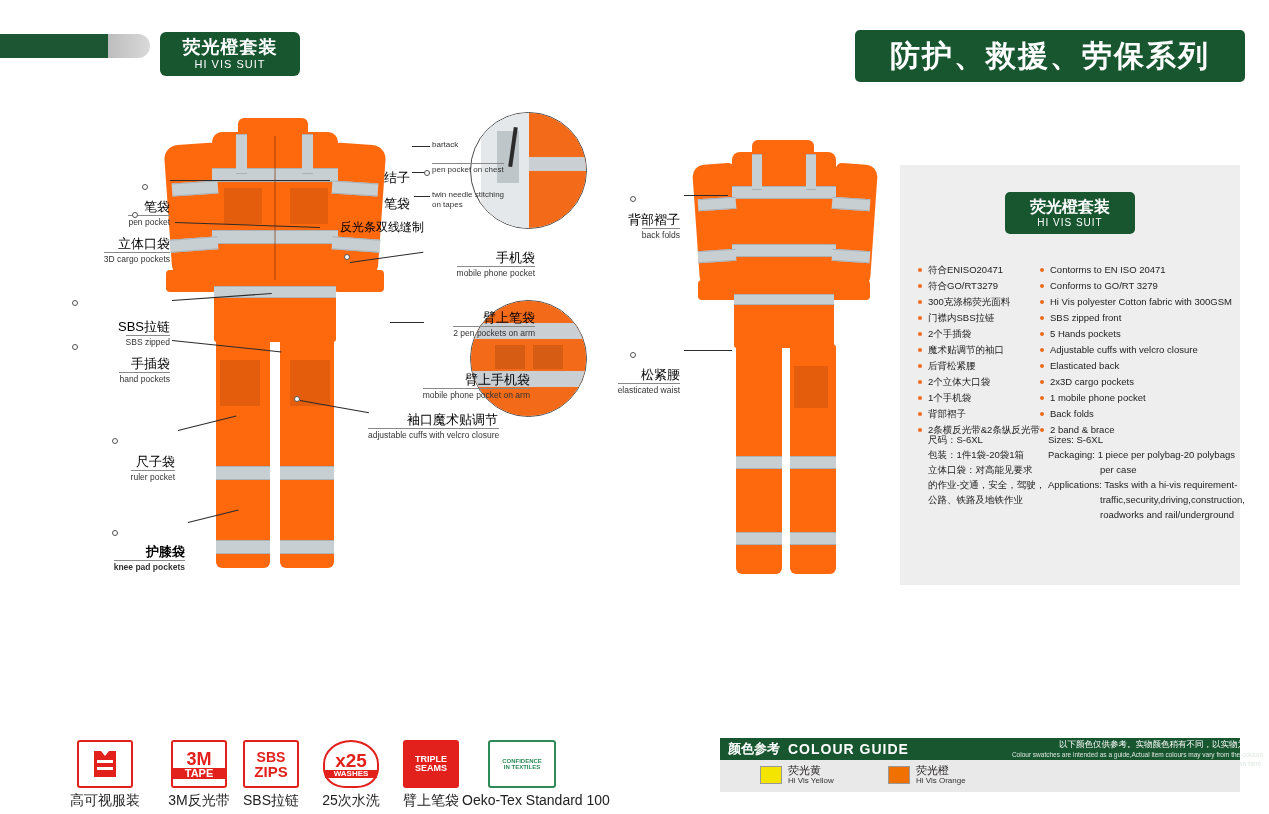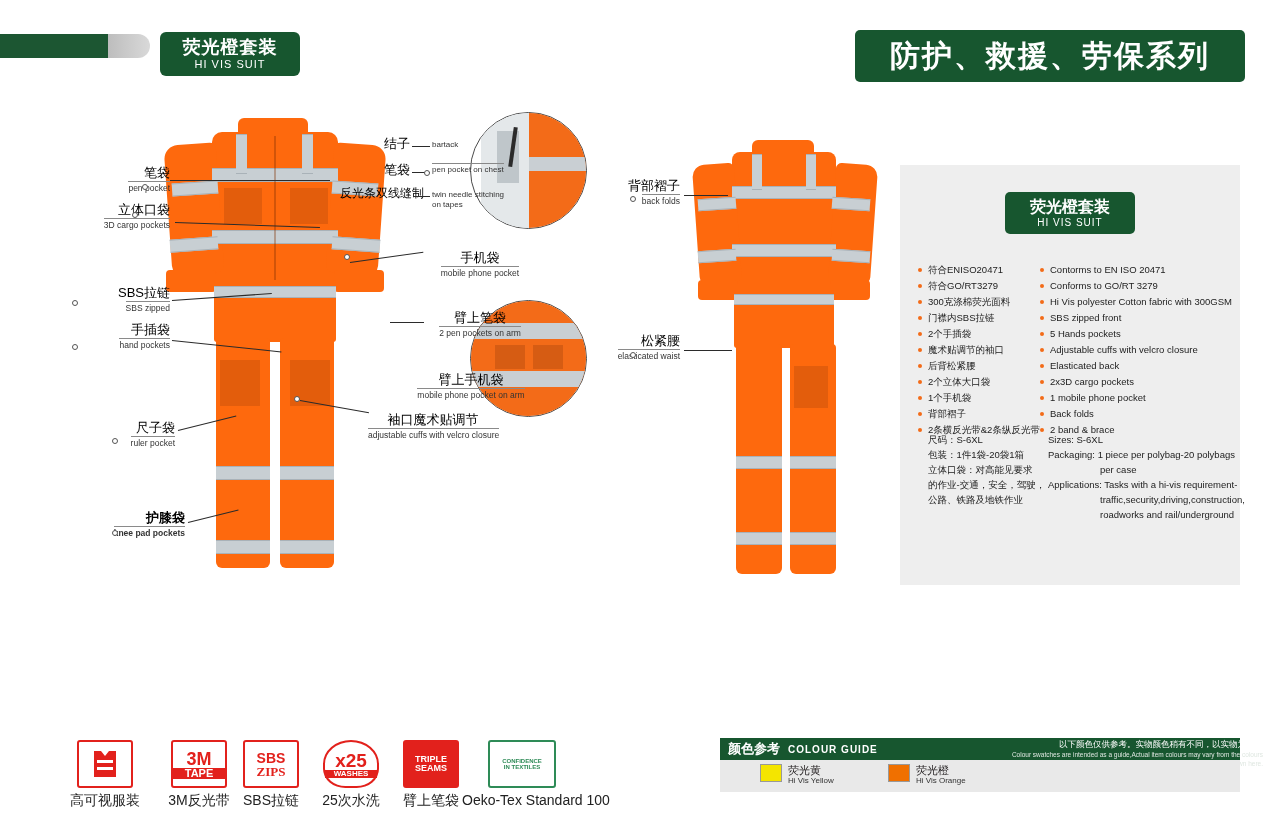--- a/index.html
+++ b/index.html
@@ -45,22 +45,22 @@
   .suit-back{left:690px;top:140px;width:200px;height:520px;}
 
   .limb{position:absolute;background:#f36b18;}
   .band{position:absolute;background:#c9cfd3;border-top:1px solid #aab2b7;border-bottom:1px solid #aab2b7;}
   .seam{position:absolute;background:rgba(120,50,10,.35);}
 
   
   .callout{position:absolute;font-size:11px;line-height:1.25;}
   .callout .cn{font-size:13px;color:#000;white-space:nowrap;}
   .callout .en{font-size:8.5px;color:#333;border-top:1px solid #8a8a8a;padding-top:1px;white-space:nowrap;display:inline-block;}
-  .callout.right{text-align:center;}
-  .callout.left{text-align:right;}
+  .callout.right{text-align:right;}
+  .callout.left{text-align:right;margin-top:34px;}
   .callout.left .en{text-align:right;}
 
   .leader{position:absolute;background:#2b2b2b;height:1px;transform-origin:left center;}
   .dot{position:absolute;width:4px;height:4px;border:1px solid #555;border-radius:50%;background:#fff;}
 
   
   .detail-circle{
     position:absolute;border-radius:50%;
     border:1.5px solid #4b4b4b;overflow:hidden;background:#fff;
   }
@@ -96,26 +96,26 @@
     color:#e2211c;font-weight:bold;line-height:1;
   }
   .icon-cap{font-size:14px;color:#222;white-space:nowrap;}
 
   
   .cg-head{
     left:720px;top:738px;width:520px;height:22px;background:#17562f;color:#fff;
     display:flex;align-items:center;
   }
   .cg-head .cn{font-size:13px;font-weight:bold;padding-left:8px;}
-  .cg-head .en{font-size:10px;font-weight:bold;padding-left:8px;letter-spacing:1px;}
+  .cg-head .en{font-size:14px;font-weight:bold;padding-left:8px;letter-spacing:1px;}
   .cg-note{position:absolute;right:6px;top:739px;width:270px;text-align:right;color:#fff;}
   .cg-note .n1{font-size:8.5px;display:block;line-height:11px;}
   .cg-note .n2{font-size:6.5px;display:block;line-height:9px;color:#dfe7e1;}
   .cg-body{left:720px;top:760px;width:520px;height:32px;background:#e9e9e9;}
-  .swatch-wrap{position:absolute;display:flex;}
+  .swatch-wrap{position:absolute;display:flex;align-items:center;}
   .swatch{width:20px;height:16px;border:1px solid #999;margin-right:6px;}
   .sw-cn{font-size:11px;line-height:12px;}
   .sw-en{font-size:8px;color:#333;line-height:10px;}
 </style>
 </head>
 <body>
 
 <div class="abs green-swoosh"></div>
 
 <div class="abs title-chip">
@@ -384,21 +384,21 @@
   <div class="icon-box" style="flex-direction:column;">
     <div style="font-size:18px;">3M</div>
     <div style="font-size:11px;background:#e2211c;color:#fff;width:100%;text-align:center;">TAPE</div>
   </div>
   <div class="icon-cap">3M反光带</div>
 </div>
 
 <div class="icon-item abs" style="left:228px;top:740px;">
   <div class="icon-box" style="flex-direction:column;">
     <div style="font-size:14px;">SBS</div>
-    <div style="font-size:13px;font-family:Liberation Serif, serif;">ZIPS</div>
+    <div style="font-size:15px;">ZIPS</div>
   </div>
   <div class="icon-cap">SBS拉链</div>
 </div>
 
 <div class="icon-item abs" style="left:308px;top:740px;">
   <div class="icon-box" style="flex-direction:column;border-radius:50% 50% 40% 40%;">
     <div style="font-size:19px;">x25</div>
     <div style="font-size:8px;background:#e2211c;color:#fff;width:100%;text-align:center;">WASHES</div>
   </div>
   <div class="icon-cap">25次水洗</div>

